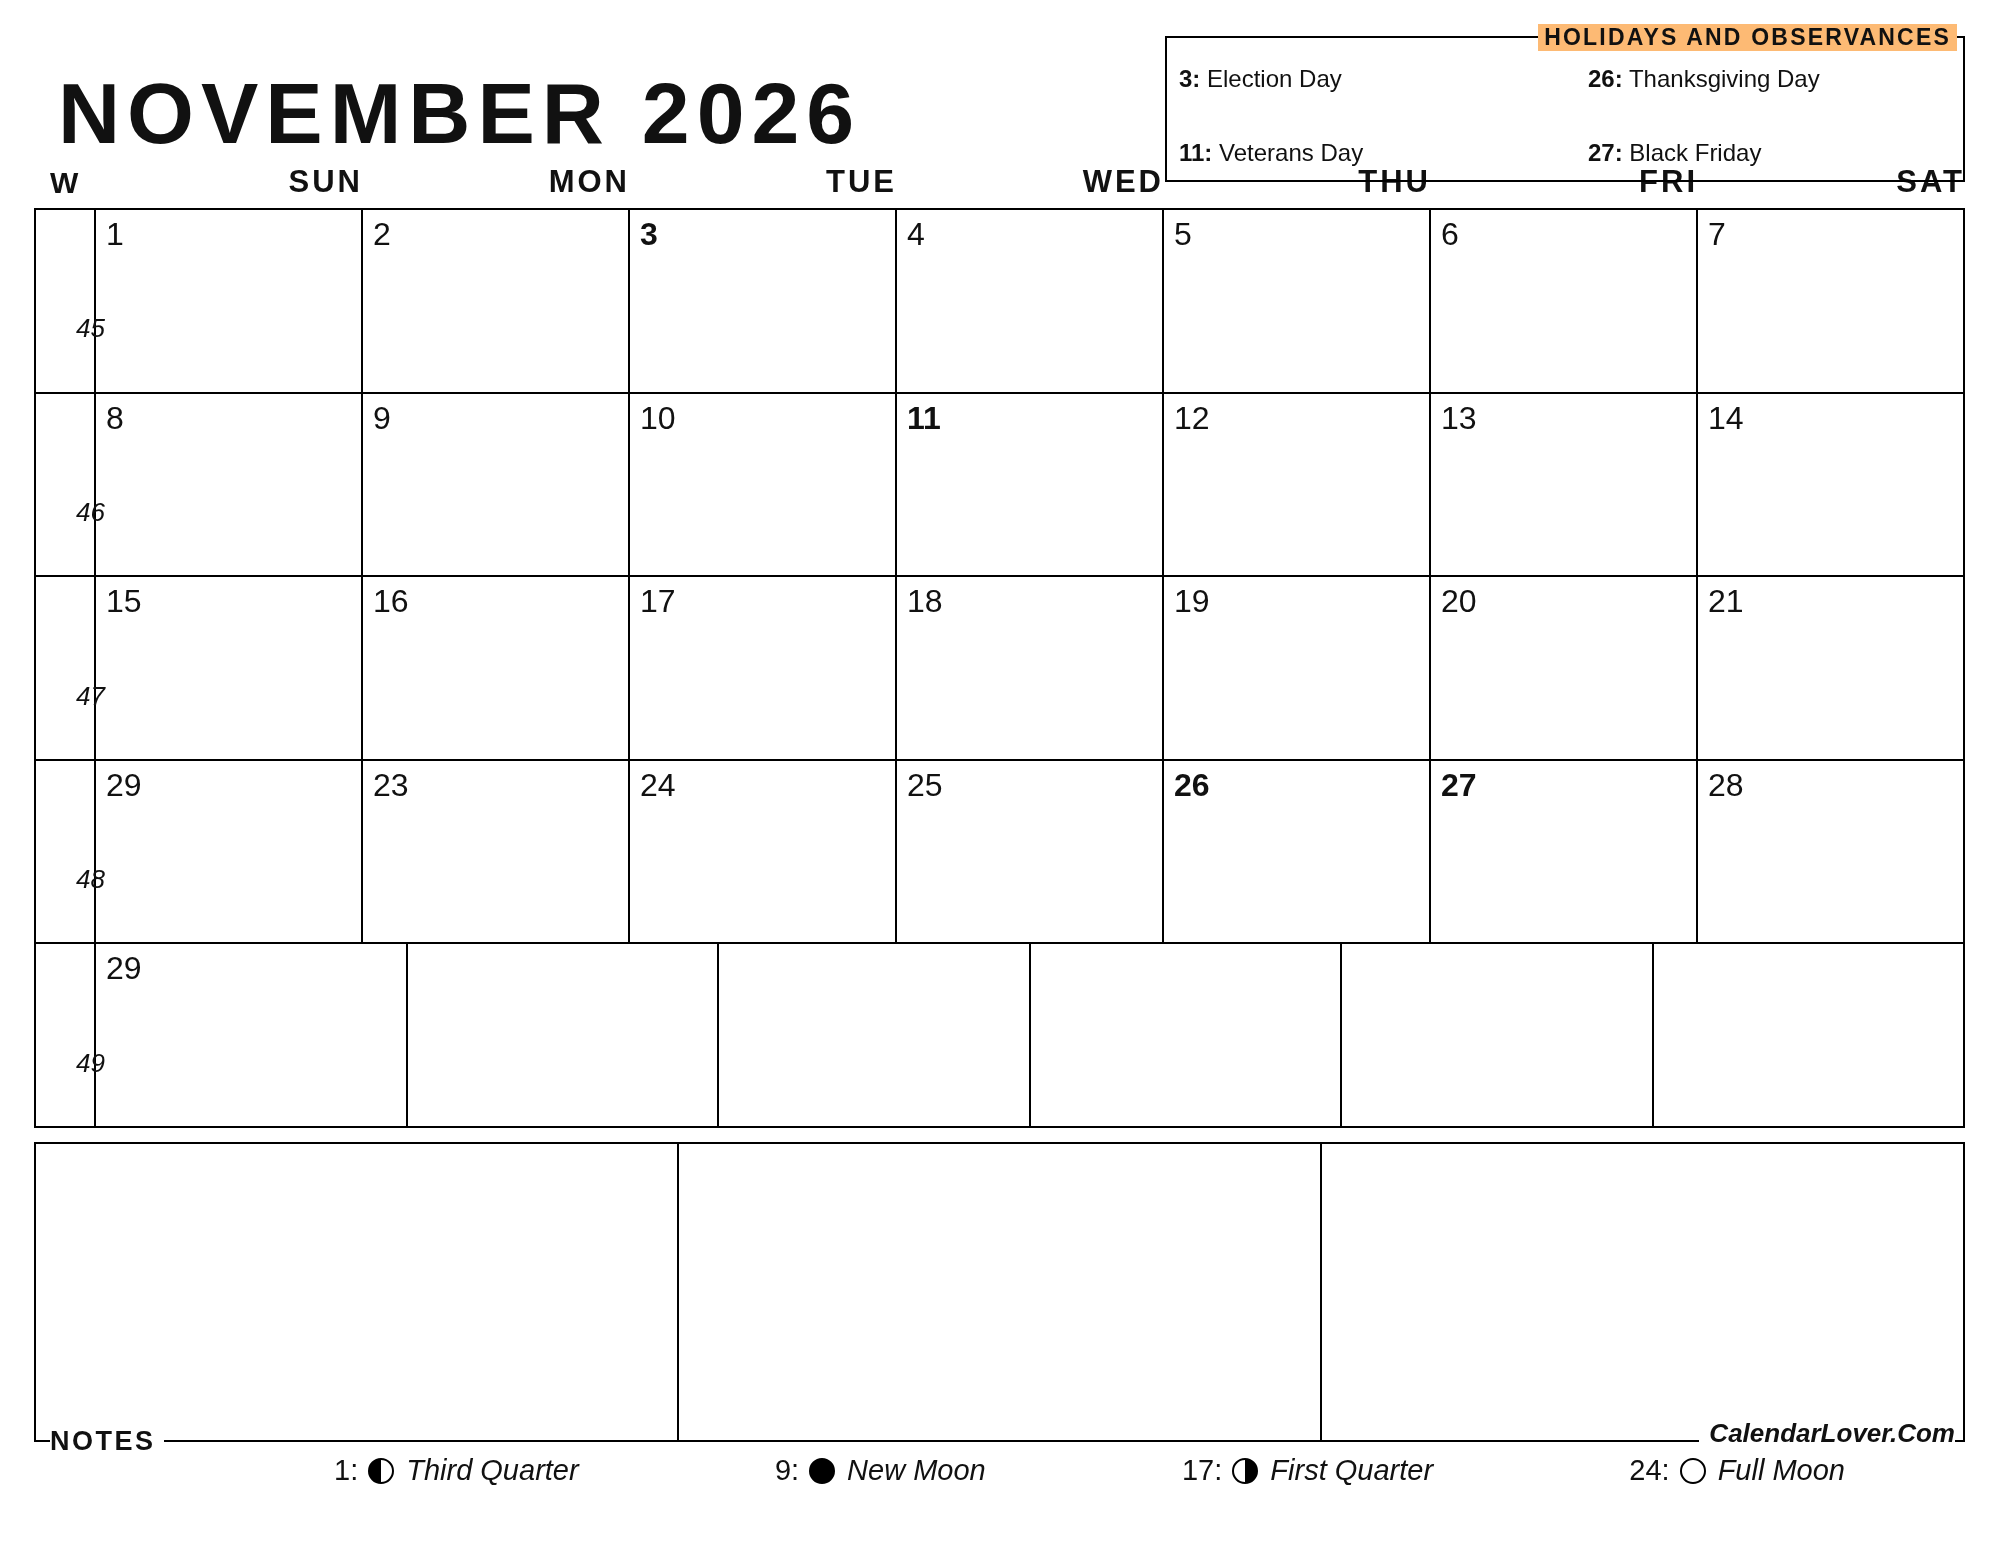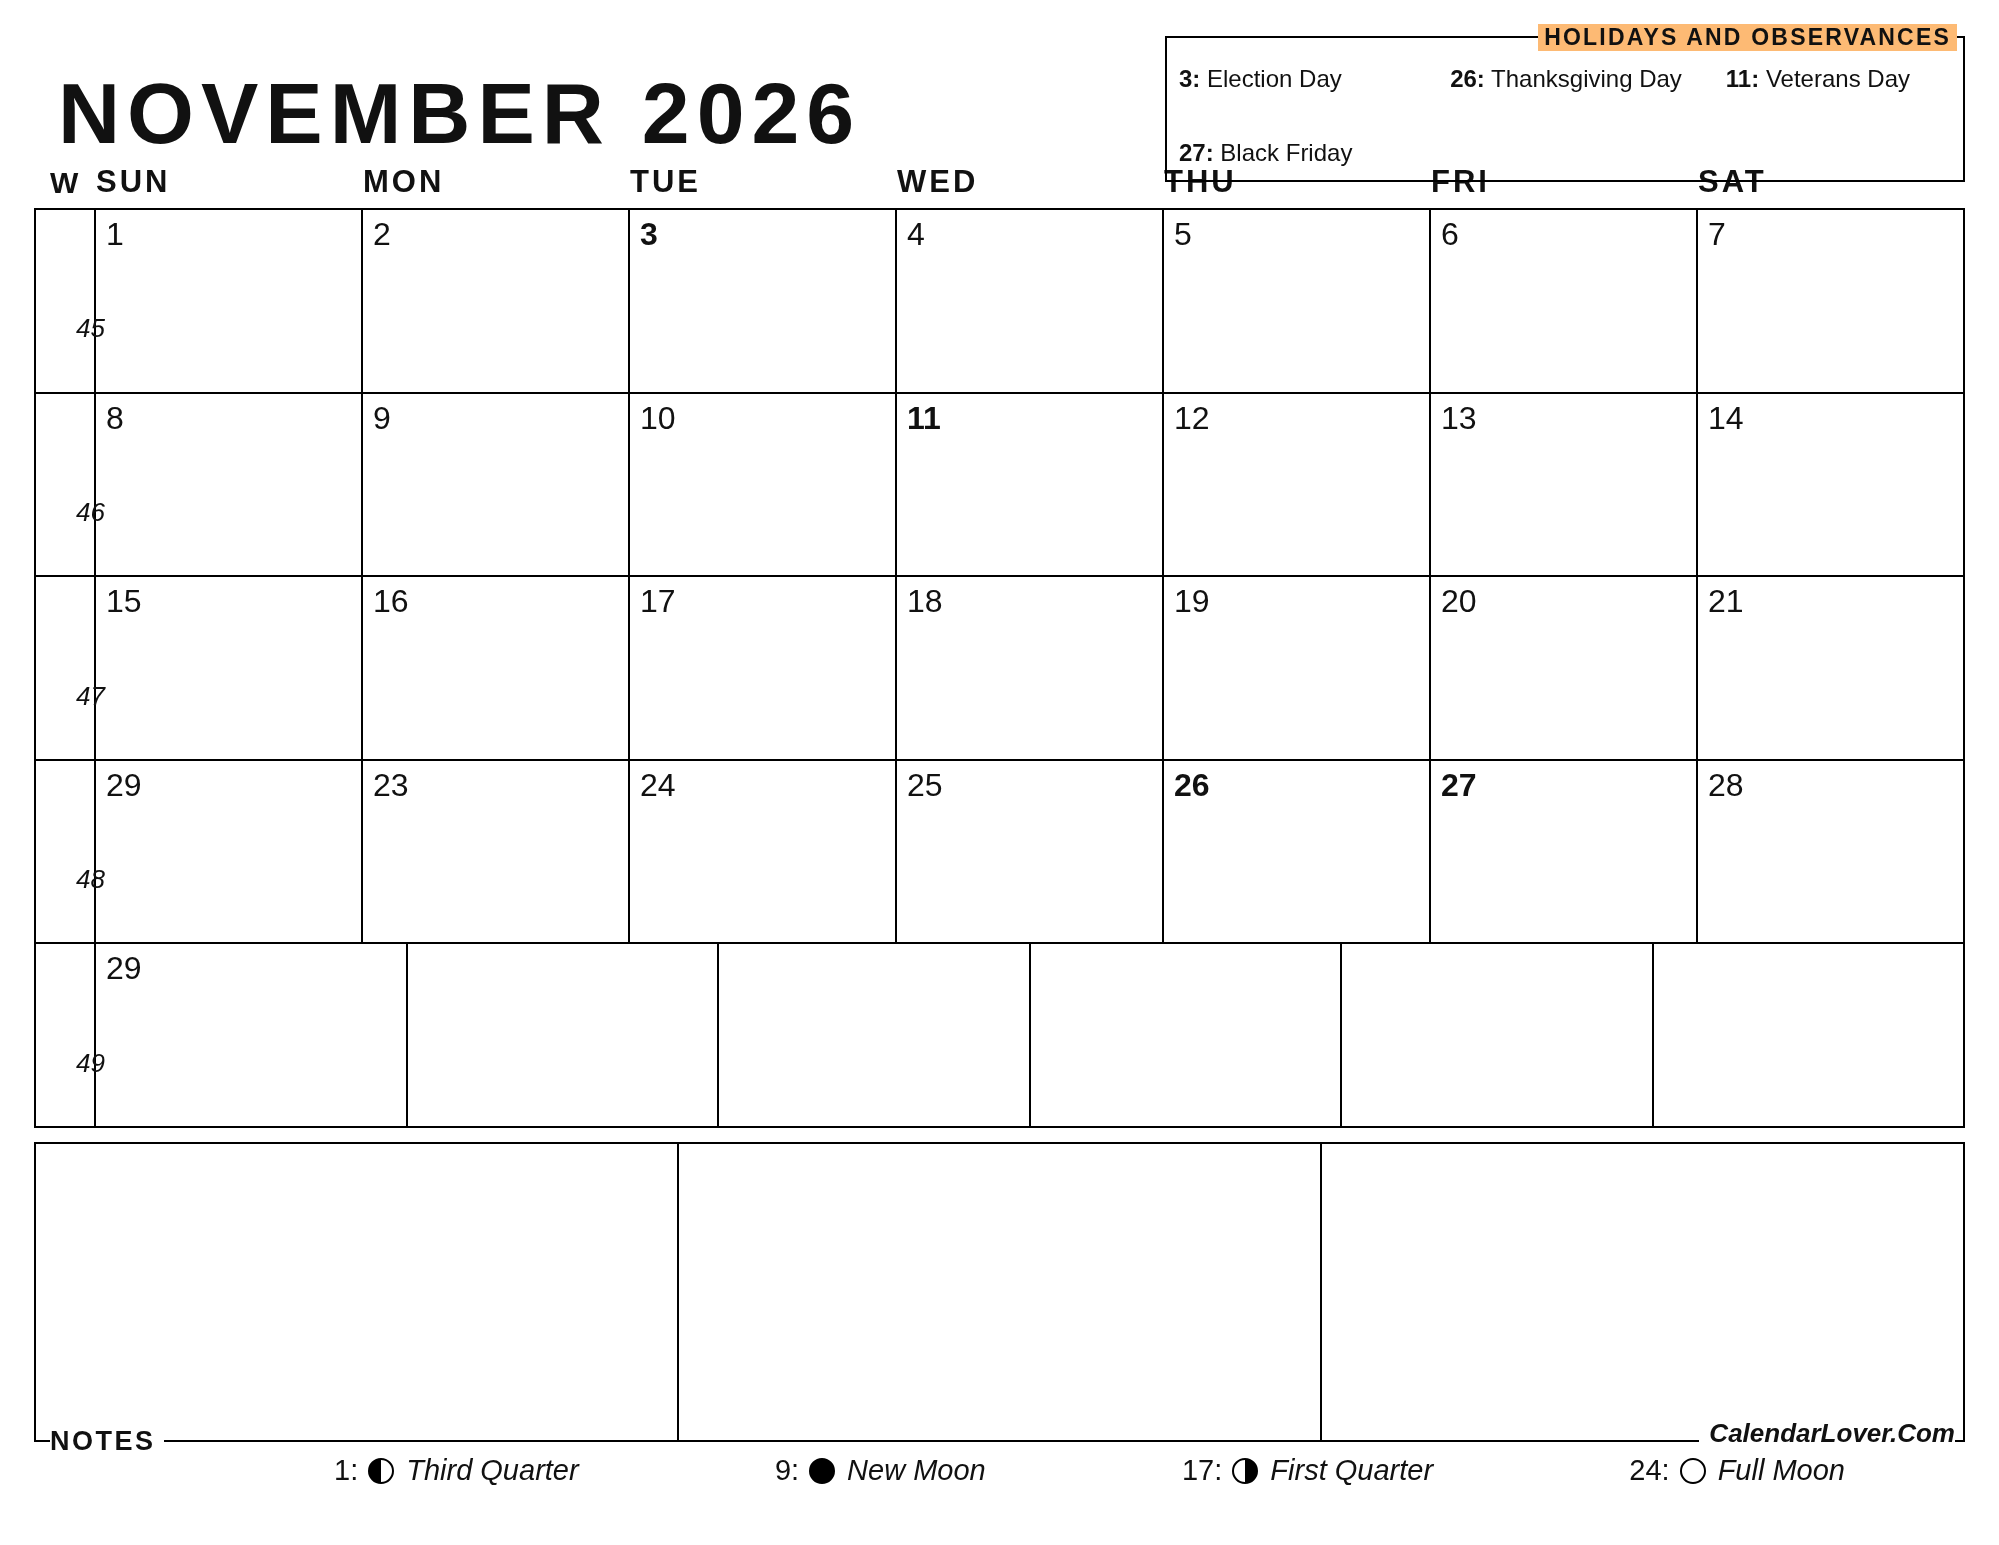--- a/index.html
+++ b/index.html
@@ -50,21 +50,21 @@
     right: 6px;
     background: #fdba74;
     padding: 0 6px;
     font-size: 23px;
     font-weight: 700;
     letter-spacing: 2.2px;
     white-space: nowrap;
   }
   .holidays-grid {
     display: grid;
-    grid-template-columns: 1fr 1fr 1fr;
+    grid-template-columns: 1fr 1fr;
     column-gap: 6px;
     row-gap: 6px;
     gap: 44px;
   }
   .holiday-item {
     font-size: 24px;
     line-height: 1.25;
     white-space: nowrap;
   }
   .holiday-item b { font-weight: 700; }
@@ -79,21 +79,21 @@
   .dow-w {
     width: 62px;
     font-size: 30px;
     font-weight: 700;
     letter-spacing: 2px;
     text-align: left;
     padding-left: 16px;
   }
   .dow {
     flex: 1 1 0;
-    text-align: left;
+    text-align: right;
     font-size: 31px;
     font-weight: 700;
     letter-spacing: 3px;
   }
 
   
   .grid {
     border: 2px solid #000;
     border-bottom: 2px solid #000;
     margin-top: 8px;

